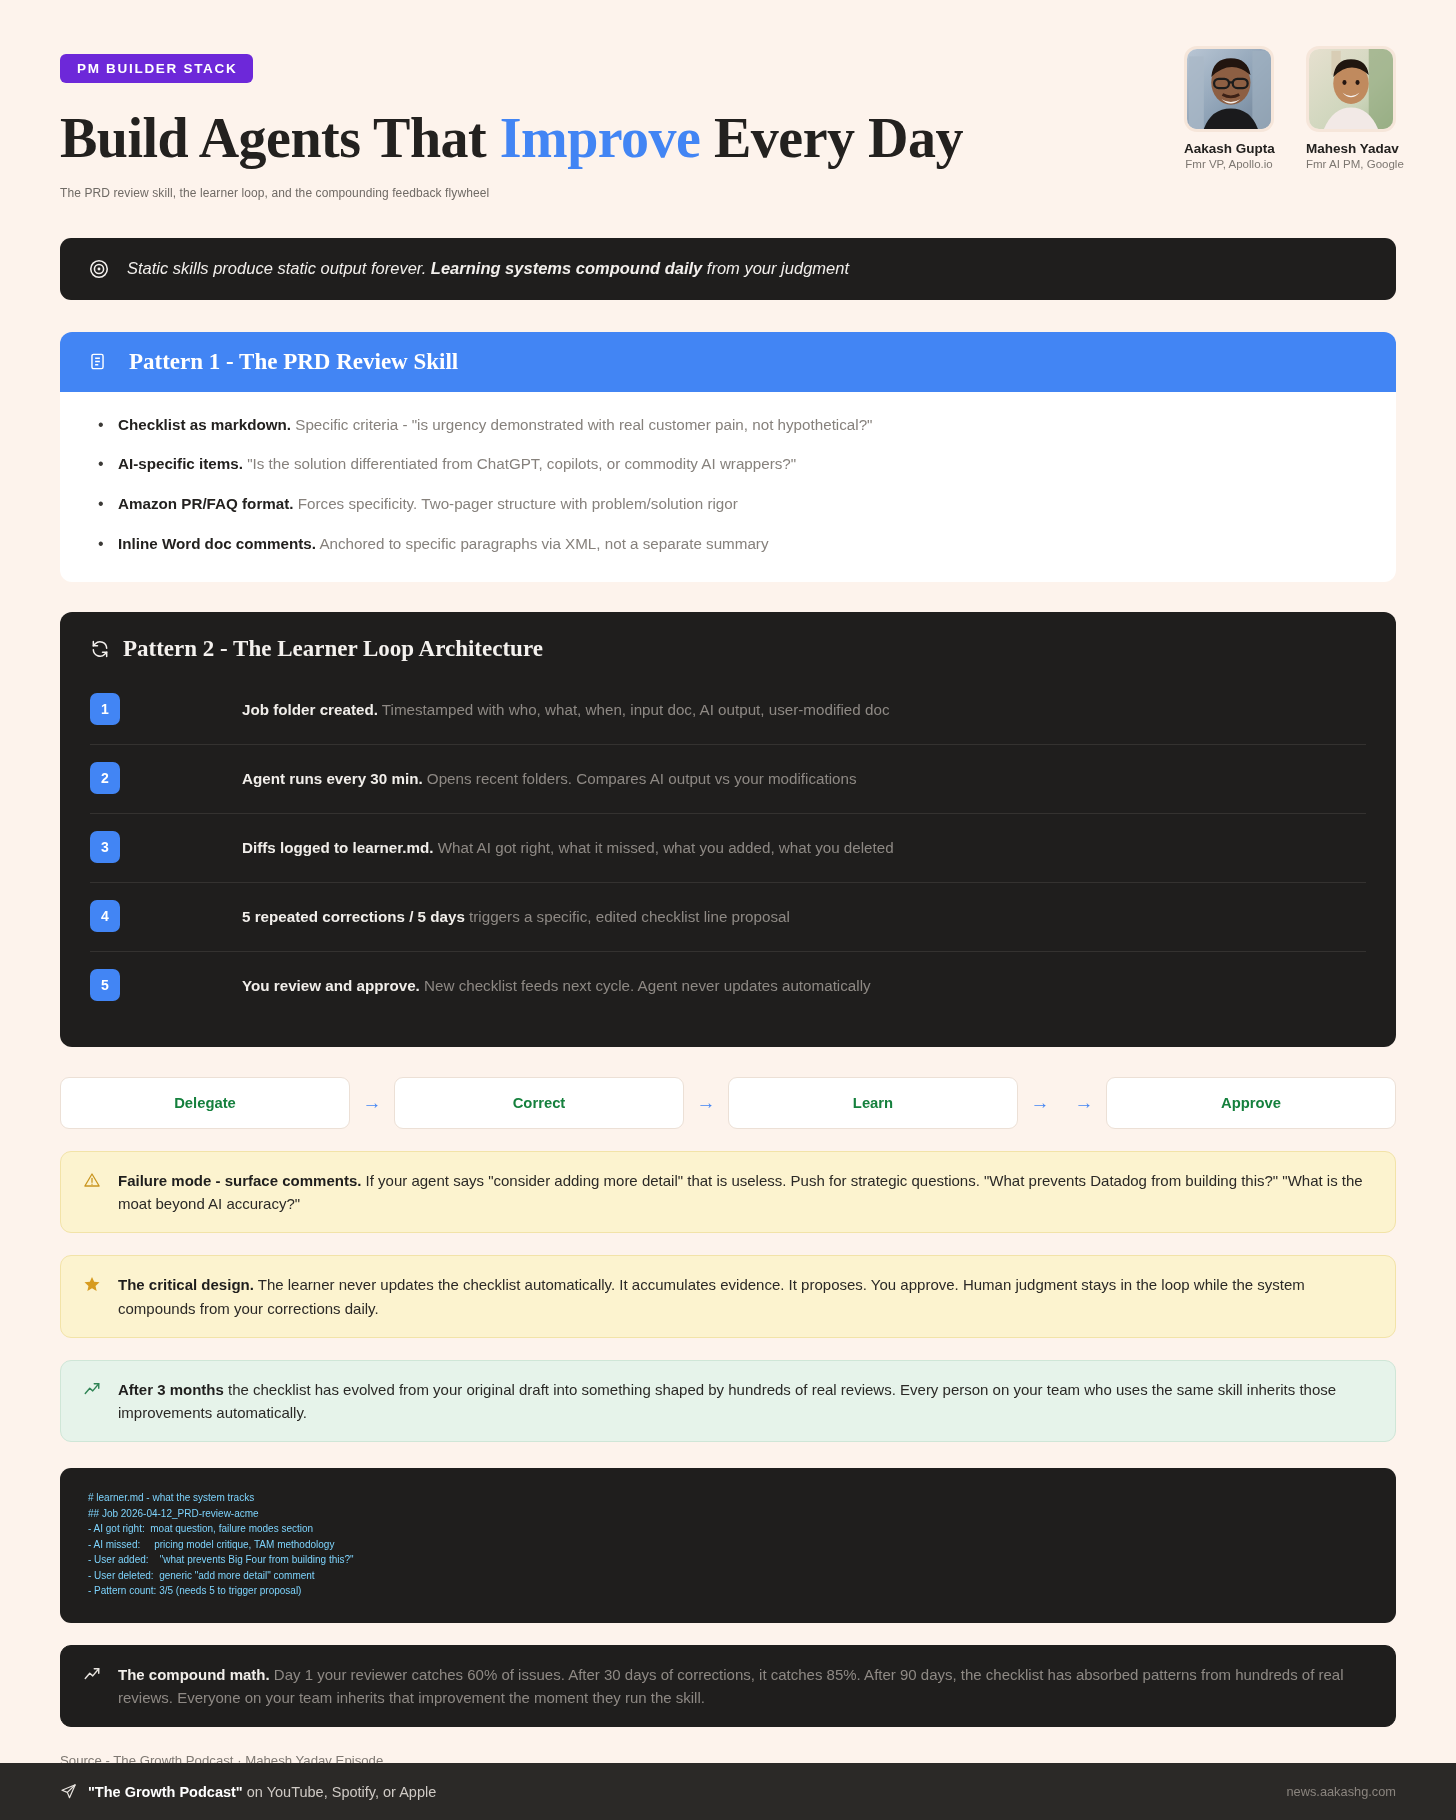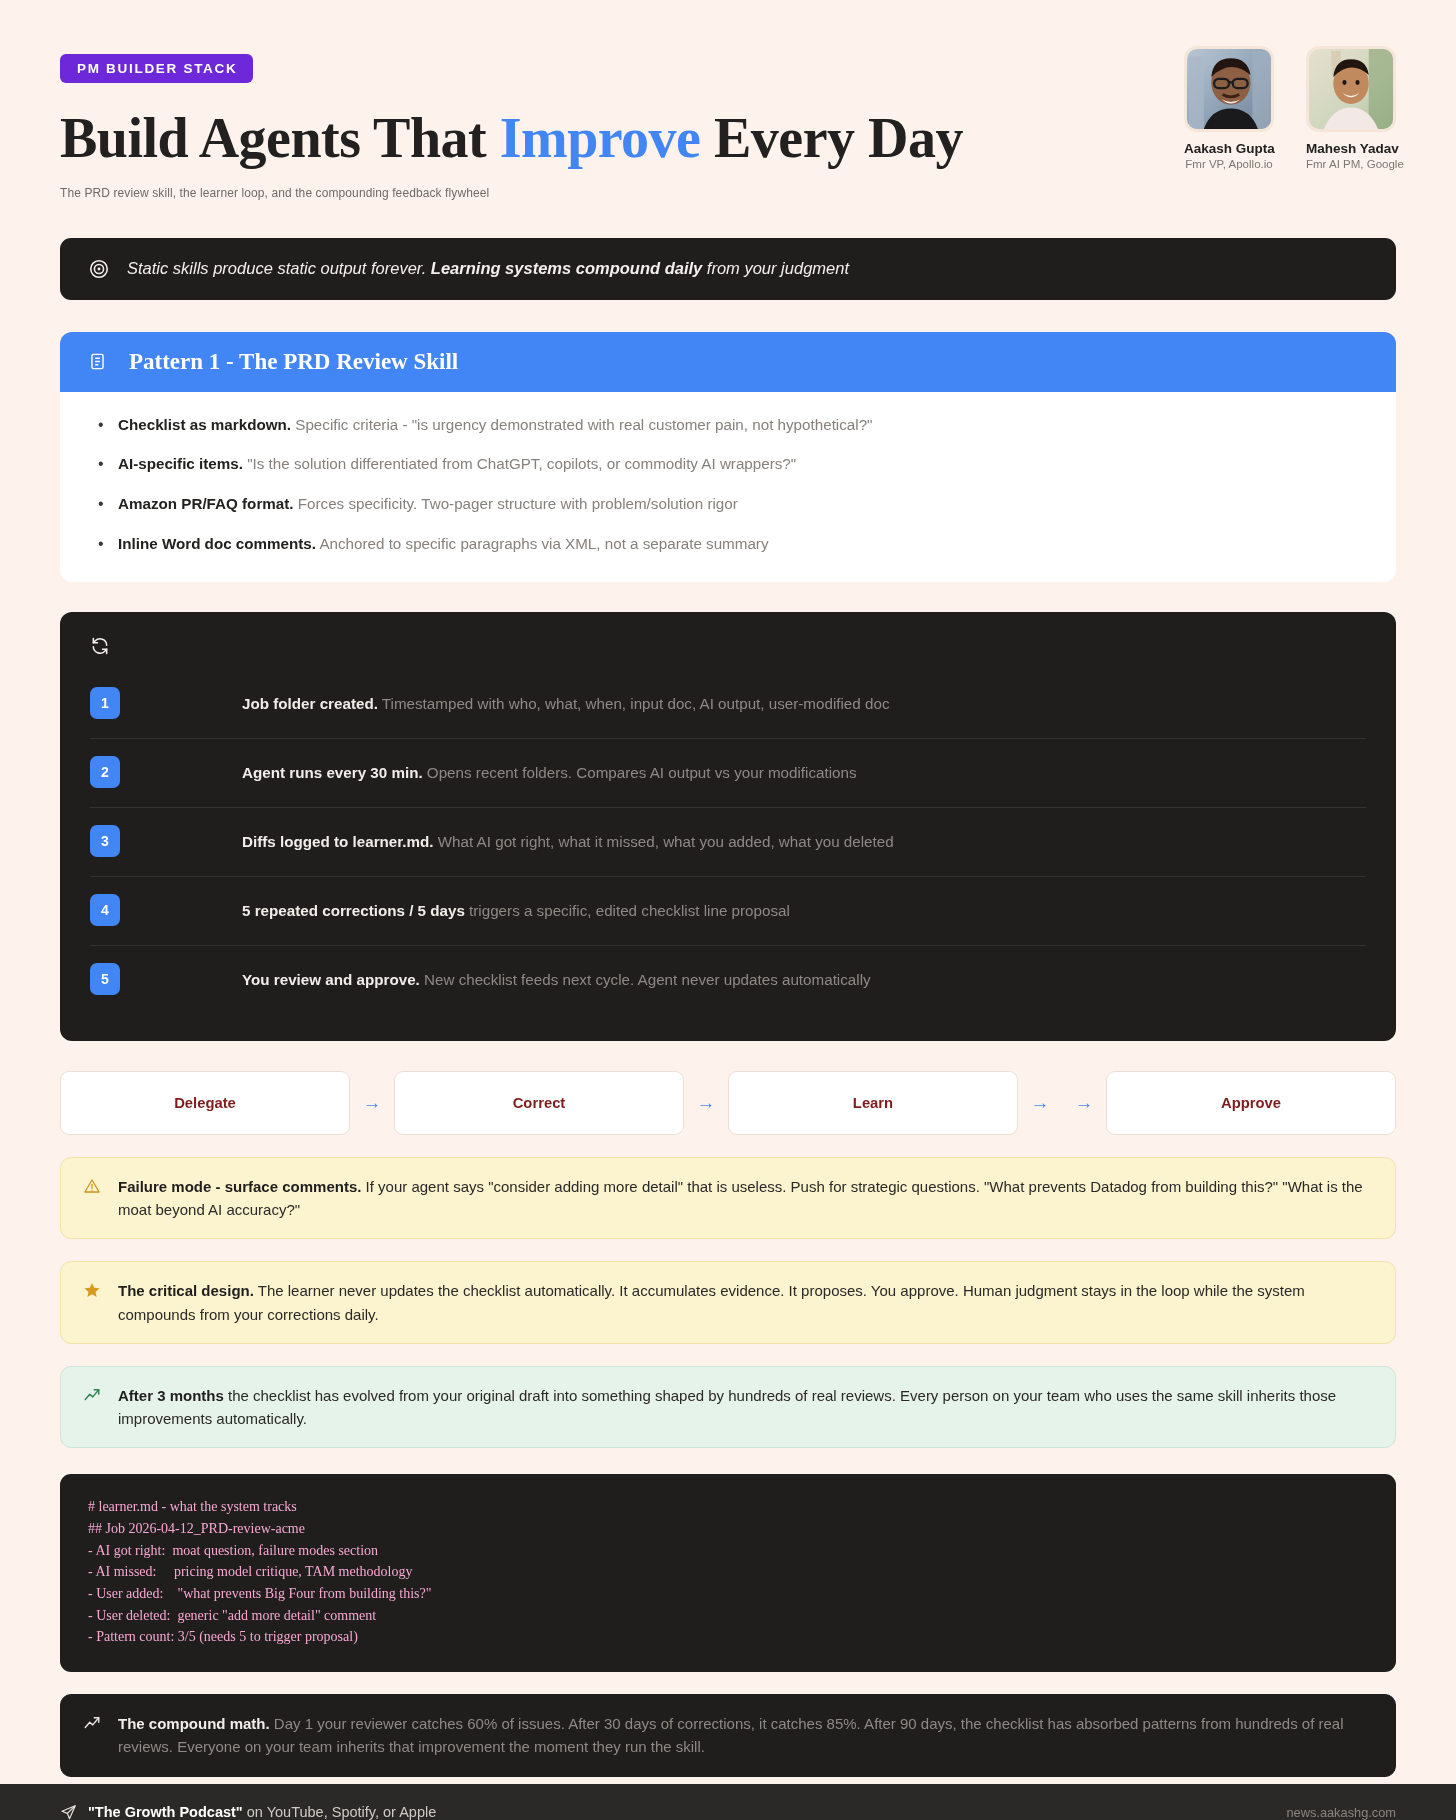--- a/index.html
+++ b/index.html
@@ -130,23 +130,23 @@
   }
   .step-text b { color: #f1eeea; font-weight: bold; }
 
   
   .flow { margin-top: 30px; display: flex; align-items: center; }
   .chip {
     flex: 1 1 0;
     background: #ffffff;
     border: 1px solid #ece0d6;
     border-radius: 9px;
-    height: 64px;
+    height: 52px;
     display: flex; align-items: center; justify-content: center;
-    font-size: 14.8px; font-weight: bold; color: #7f1d1d;
+    font-size: 14.8px; font-weight: bold; color: #15803d;
   }
   .flow-arrow {
     flex: 0 0 44px; text-align: center;
     color: #4285f4; font-size: 19px; line-height: 1;
   }
 
   
   .callout {
     margin-top: 22px;
     border-radius: 11px;
@@ -166,23 +166,23 @@
   .c-ico { flex: 0 0 20px; padding-top: 2px; }
 
   
   .code {
     margin-top: 26px;
     background: #1f1e1d;
     border-radius: 11px;
     padding: 22px 28px 24px 28px;
   }
   .code pre {
-    font-family: Liberation Serif, serif;
-    font-size: 14px;
-    color: #f9a8d4;
+    font-family: Liberation Sans, sans-serif;
+    font-size: 10px;
+    color: #7dd3fc;
     line-height: 1.55;
     white-space: pre;
   }
 
   
   .source {
     margin-top: 26px; padding-bottom: 22px;
     font-size: 13.2px; color: #7d7771;
     border-bottom: 1px solid #ece0d6;
   }
@@ -302,20 +302,21 @@
     <div class="card2">
       <div class="card2-head">
         <span class="ic">
           <svg width="20" height="20" viewBox="0 0 24 24" fill="none" stroke="#f4f1ee" stroke-width="1.8" stroke-linecap="round">
             <path d="M20 11a8 8 0 0 0-13.7-5.3L4 8"></path>
               <polyline points="4,3 4,8 9,8"></polyline>
             <path d="M4 13a8 8 0 0 0 13.7 5.3L20 16"></path>
               <polyline points="20,21 20,16 15,16"></polyline>
           </svg>
         </span>
+        <span class="label">Pattern 2 - The Learner Loop Architecture</span>
       </div>
       <div class="steps">
         <div class="step">
           <div class="step-num">1</div>
           <div class="step-text"><b>Job folder created.</b><span> Timestamped with who, what, when, input doc, AI output, user-modified doc</span></div>
         </div>
         <div class="step">
           <div class="step-num">2</div>
           <div class="step-text"><b>Agent runs every 30 min.</b><span> Opens recent folders. Compares AI output vs your modifications</span></div>
         </div>

